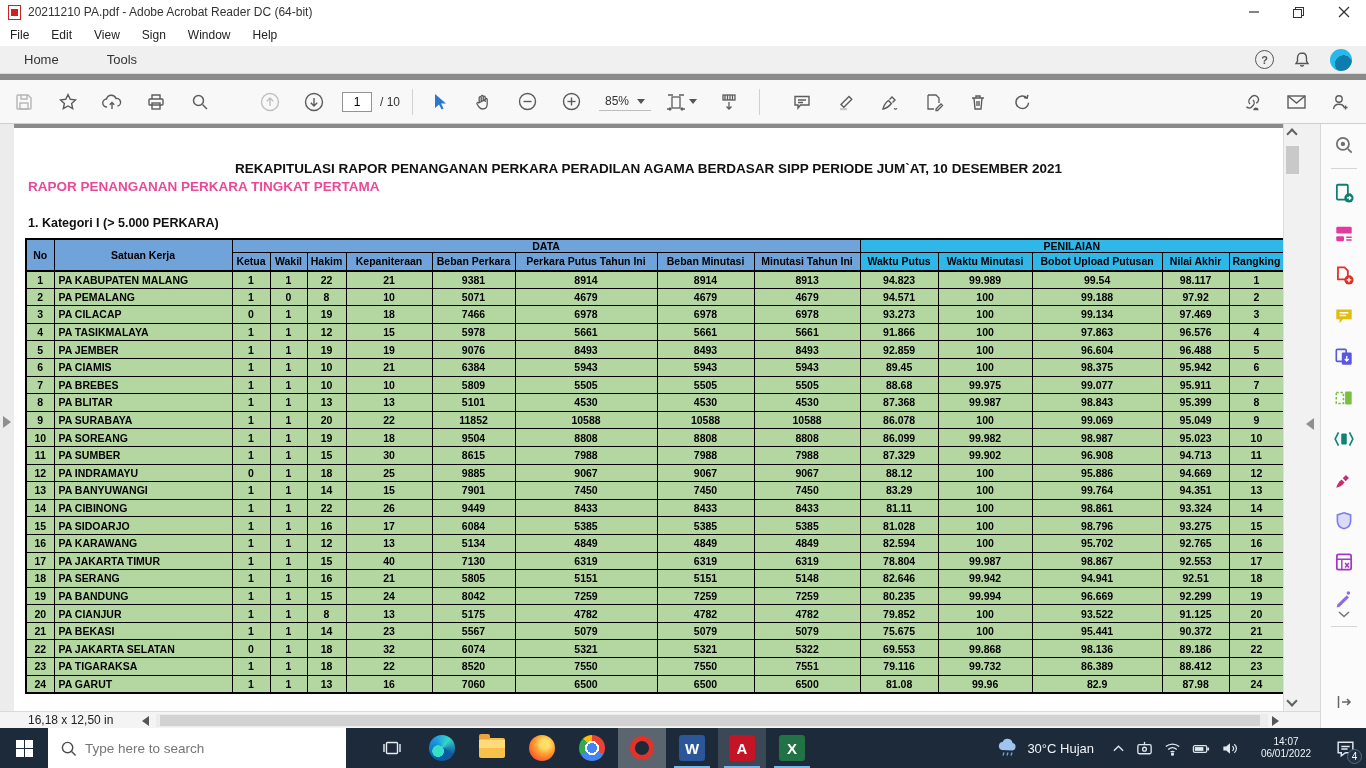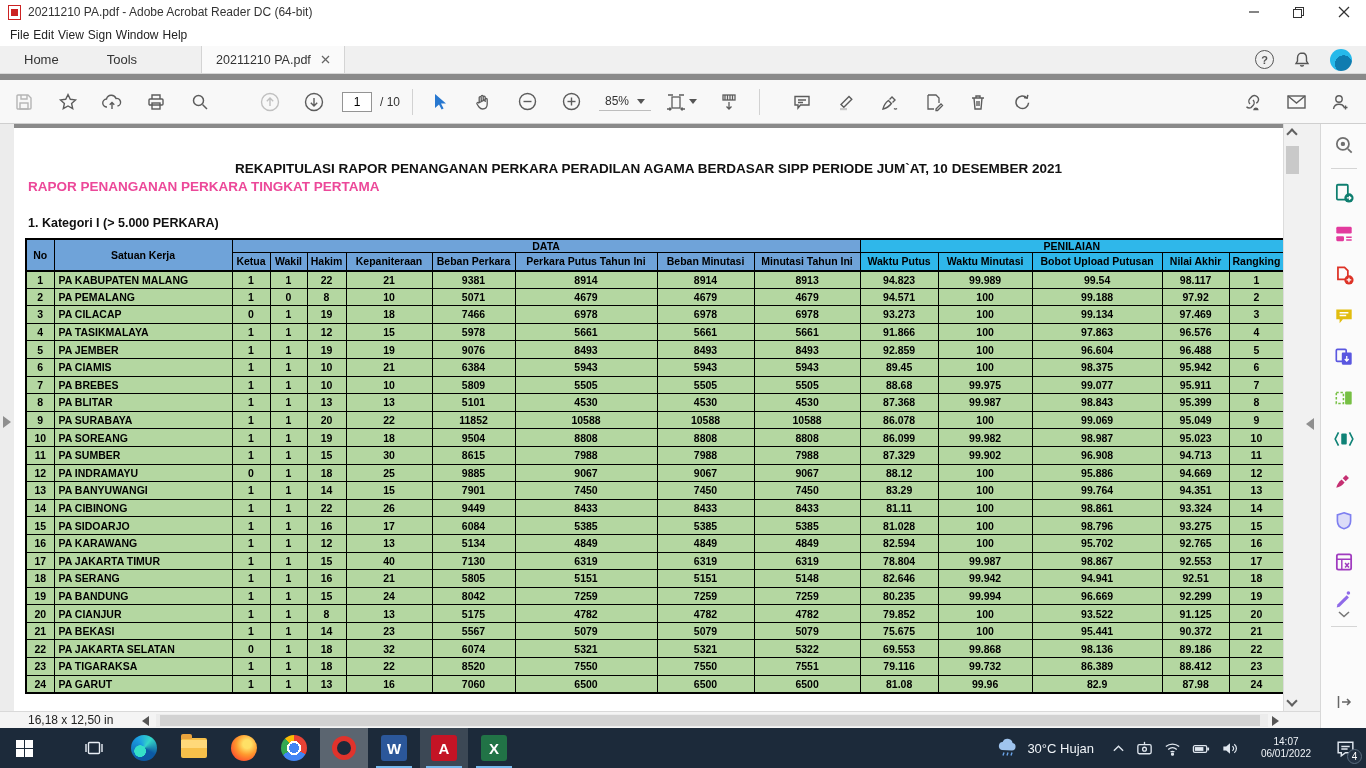--- a/index.html
+++ b/index.html
@@ -8,21 +8,21 @@
 
   
   .titlebar { position:absolute; top:0; left:0; width:1366px; height:24px; background:#fff; display:flex; align-items:center; }
   .pdf-badge { width:13px; height:15px; margin:0 7px 0 8px; background:#fff; border:1px solid #c22; position:relative; }
   .pdf-badge::after{ content:""; position:absolute; left:2px; top:3px; width:7px; height:7px; background:#c22; }
   .title-text { font-size:12px; color:#333; }
   .wincontrols { margin-left:auto; display:flex; height:100%; }
   .winbtn { width:45px; height:100%; display:flex; align-items:center; justify-content:center; }
 
   .menubar { position:absolute; top:24px; left:0; width:1366px; height:22px; background:#fff; display:flex; align-items:center; font-size:12px; color:#222; }
-  .menu-item { padding:0 2px; }
+  .menu-item { padding:0 11px; }
   .menu-item:first-child { padding-left:10px; }
 
   .tabbar { position:absolute; top:46px; left:0; width:1366px; height:28px; background:#f0f0f0; border-bottom:1px solid #d8d8d8; display:flex; align-items:stretch; font-size:13px; color:#333; }
   .tab-plain { display:flex; align-items:center; padding:0 24px; }
   .tab-doc { display:flex; align-items:center; gap:10px; background:#fafafa; border-left:1px solid #d4d4d4; border-right:1px solid #d4d4d4; padding:0 14px; margin-left:40px; font-size:12.5px; }
   .tab-right { margin-left:auto; display:flex; align-items:center; gap:18px; padding-right:14px; }
   .help-circle { width:19px; height:19px; border:1.5px solid #555; border-radius:50%; display:flex; align-items:center; justify-content:center; font-size:11px; font-weight:bold; color:#555; }
   .avatar { width:22px; height:22px; border-radius:50%; background:radial-gradient(circle at 62% 68%, #0f7cb0 0 42%, #26b9ea 43%); }
 
   .toolbar { position:absolute; top:80px; left:0; width:1366px; height:44px; background:#f8f8f8; border-bottom:1px solid #cfcfcf; display:flex; align-items:center; padding-left:8px; }
@@ -138,27 +138,20 @@
   <span class="menu-item">Edit</span>
   <span class="menu-item">View</span>
   <span class="menu-item">Sign</span>
   <span class="menu-item">Window</span>
   <span class="menu-item">Help</span>
 </div>
 
 <div class="tabbar">
   <div class="tab-plain">Home</div>
   <div class="tab-plain">Tools</div>
-  <div class="tab-doc">
-    <span>20211210 PA.pdf</span>
-    <svg width="9" height="9">
-        <line x1="1" y1="1" x2="8" y2="8" stroke="#666" stroke-width="1.3"></line>
-        <line x1="8" y1="1" x2="1" y2="8" stroke="#666" stroke-width="1.3"></line>
-      </svg>
-  </div>
   <div class="tab-right">
     <div class="help-circle">?</div>
     <svg width="20" height="20" viewBox="0 0 20 20" fill="none" stroke="#555" stroke-width="1.4">
         <path d="M10 3c-2.8 0-4.5 2-4.5 5v3L4 13.5h12L14.5 11V8c0-3-1.7-5-4.5-5z"></path>
         <path d="M8.5 15a1.6 1.6 0 0 0 3 0"></path>
       </svg>
     <div class="avatar"></div>
   </div>
 </div>
 
@@ -895,20 +888,27 @@
 
 <div class="taskbar">
   <div class="startbtn">
       <div class="winlogo">
         <span></span>
         <span></span>
         <span></span>
         <span></span>
       </div>
     </div>
+  <div class="searchbox">
+    <svg width="17" height="17" viewBox="0 0 18 18" fill="none" stroke="#4a4a4a" stroke-width="1.5">
+        <circle cx="8" cy="8" r="5.5"></circle>
+        <line x1="12.3" y1="12.3" x2="16.5" y2="16.5"></line>
+      </svg>
+    <input placeholder="Type here to search" style="">
+  </div>
   <div class="tv-cell">
       <svg width="22" height="22" viewBox="0 0 22 22" fill="none" stroke="#e8eef5" stroke-width="1.4">
         <rect x="5.5" y="5.5" width="11" height="11" rx="1"></rect>
         <path d="M3 7v8M19 7v8"></path>
       </svg>
     </div>
 
   <div class="app-cell">
       <div class="circle26 edge-ic"></div>
     </div>

